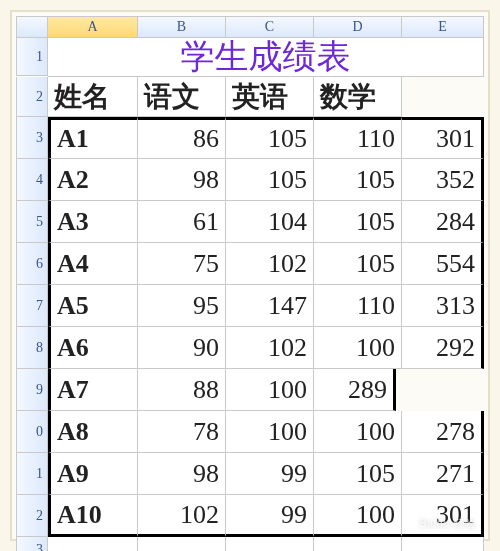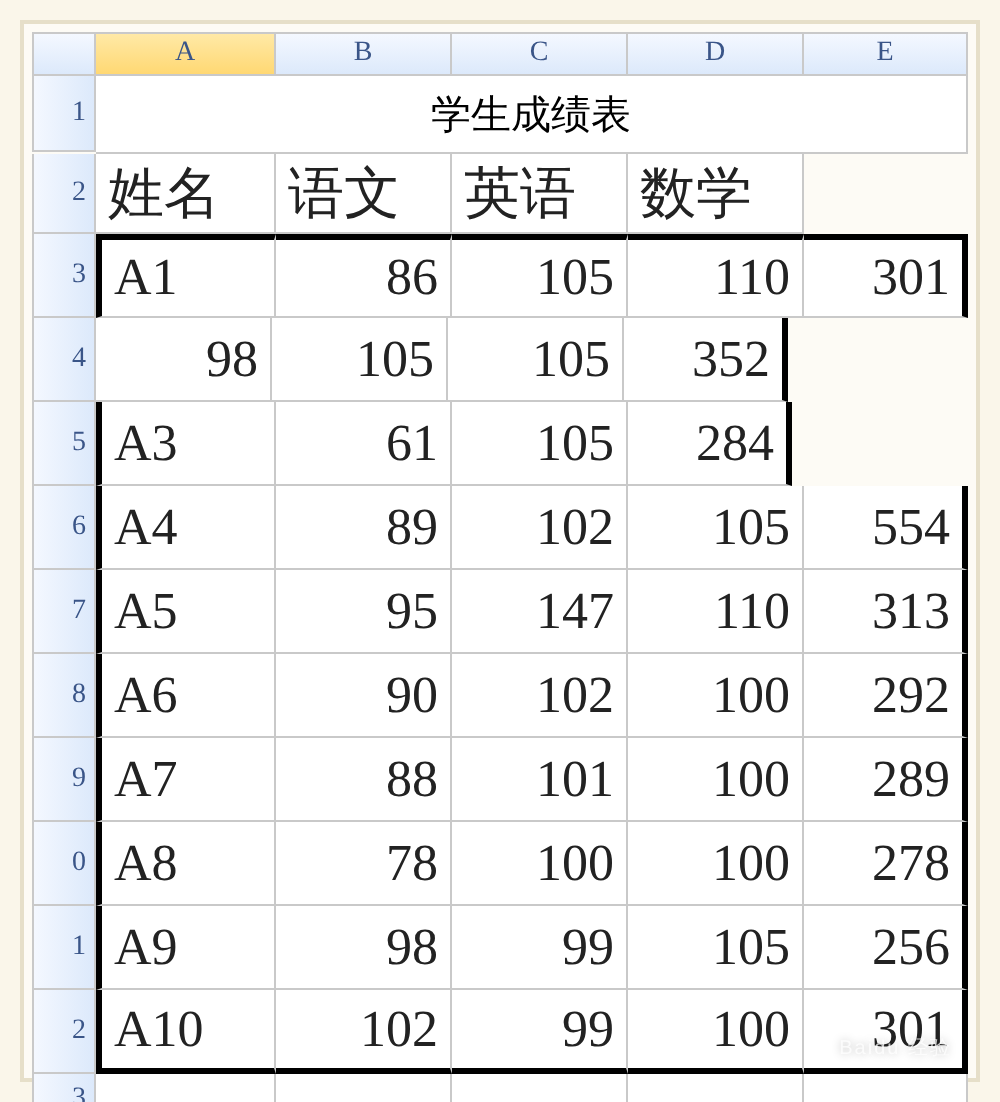--- a/index.html
+++ b/index.html
@@ -53,37 +53,37 @@
     border-left:1px solid #c9c9c9;
   }
   
   .cell{
     background:#ffffff;
     color:#222;
     font-size:26px;
     padding:0 6px;
     justify-content:flex-end;  
   }
-  .cell.left{justify-content:flex-start;}
+  .cell.left{justify-content:flex-start;font-weight:bold;}
   
   .c0{width:32px;}
   .cA{width:90px;}
   .cB{width:88px;}
   .cC{width:88px;}
   .cD{width:88px;}
   .cE{width:82px;}
   .title-merged{
     flex:1;
     background:#fff;
     display:flex;align-items:center;justify-content:center;
-    font-size:20px;
+    font-size:34px;
     border-right:1px solid #c9c9c9;
     border-bottom:1px solid #c9c9c9;
     height:38px;
-    color:#000000;
+    color:#6d28d9;
   }
   
   .labels-row .cell{
     font-size:28px;
     height:40px;
     justify-content:flex-start;
   }
   
   .data-row .cell{height:42px;}
   .data-row .rh{height:42px;}
@@ -139,36 +139,38 @@
         <div class="row data-row">
           <div class="rh c0">3</div>
           <div class="cell cA left bt bl">A1</div>
           <div class="cell cB bt">86</div>
           <div class="cell cC bt">105</div>
           <div class="cell cD bt">110</div>
           <div class="cell cE bt br">301</div>
         </div>
         <div class="row data-row">
           <div class="rh c0">4</div>
+          <div class="cell cA left bl">A2</div>
           <div class="cell cB">98</div>
           <div class="cell cC">105</div>
           <div class="cell cD">105</div>
           <div class="cell cE br">352</div>
         </div>
         <div class="row data-row">
           <div class="rh c0">5</div>
           <div class="cell cA left bl">A3</div>
           <div class="cell cB">61</div>
+          <div class="cell cC">104</div>
           <div class="cell cD">105</div>
           <div class="cell cE br">284</div>
         </div>
         <div class="row data-row">
           <div class="rh c0">6</div>
           <div class="cell cA left bl">A4</div>
-          <div class="cell cB">89</div>
+          <div class="cell cB">75</div>
           <div class="cell cC">102</div>
           <div class="cell cD">105</div>
           <div class="cell cE br">554</div>
         </div>
         <div class="row data-row">
           <div class="rh c0">7</div>
           <div class="cell cA left bl">A5</div>
           <div class="cell cB">95</div>
           <div class="cell cC">147</div>
           <div class="cell cD">110</div>
@@ -179,39 +181,38 @@
           <div class="cell cA left bl">A6</div>
           <div class="cell cB">90</div>
           <div class="cell cC">102</div>
           <div class="cell cD">100</div>
           <div class="cell cE br">292</div>
         </div>
         <div class="row data-row">
           <div class="rh c0">9</div>
           <div class="cell cA left bl">A7</div>
           <div class="cell cB">88</div>
-          <div class="cell cC">101</div>
           <div class="cell cD">100</div>
           <div class="cell cE br">289</div>
         </div>
         <div class="row data-row">
           <div class="rh c0">0</div>
           <div class="cell cA left bl">A8</div>
           <div class="cell cB">78</div>
           <div class="cell cC">100</div>
           <div class="cell cD">100</div>
           <div class="cell cE br">278</div>
         </div>
         <div class="row data-row">
           <div class="rh c0">1</div>
           <div class="cell cA left bl">A9</div>
           <div class="cell cB">98</div>
           <div class="cell cC">99</div>
           <div class="cell cD">105</div>
-          <div class="cell cE br">256</div>
+          <div class="cell cE br">271</div>
         </div>
         <div class="row data-row">
           <div class="rh c0">2</div>
           <div class="cell cA left bb bl">A10</div>
           <div class="cell cB bb">102</div>
           <div class="cell cC bb">99</div>
           <div class="cell cD bb">100</div>
           <div class="cell cE bb br">301</div>
         </div>
       </div>

